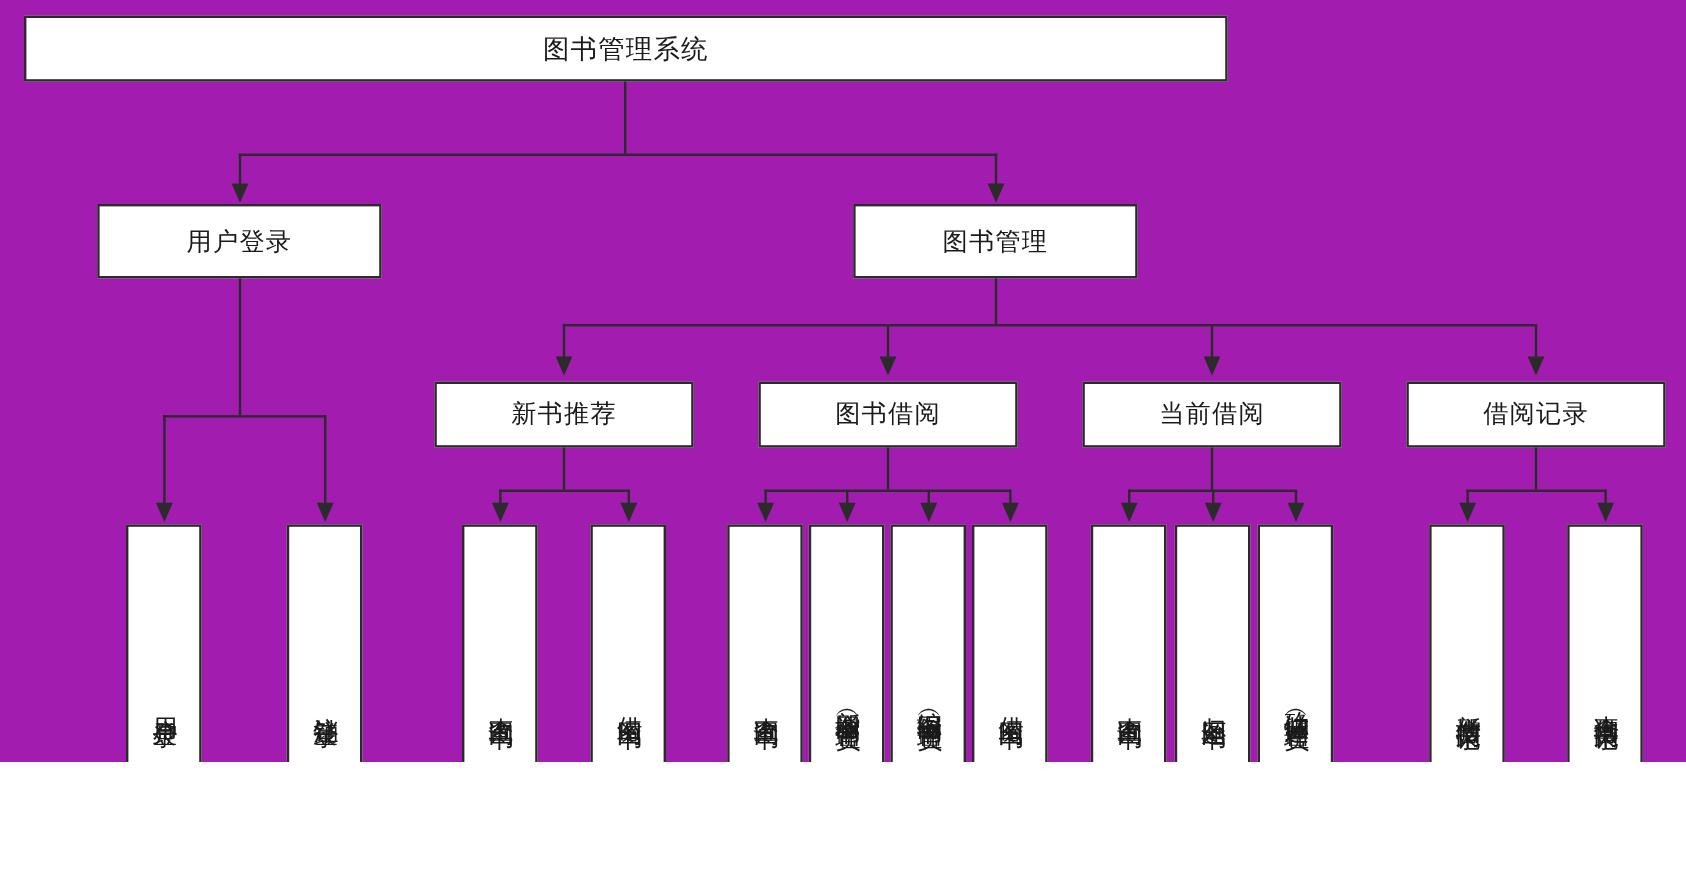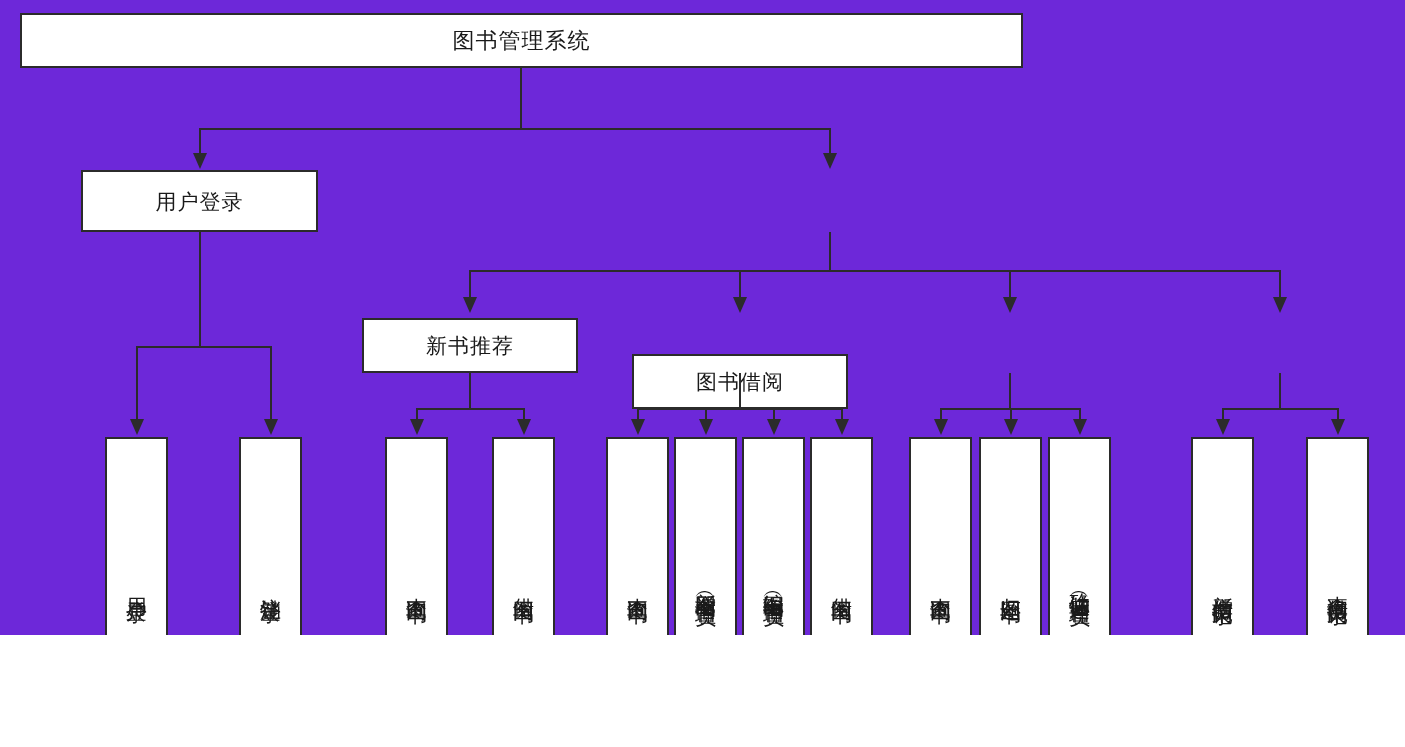--- a/index.html
+++ b/index.html
@@ -8,21 +8,21 @@
     padding: 0;
     background: #ffffff;
   }
   body {
     font-family: "Liberation Sans", "DejaVu Sans", sans-serif;
   }
   #canvas {
     position: relative;
     width: 1405px;
     height: 635px;
-    background: #6d28d9;
+    background: #a21caf;
     overflow: hidden;
     text-decoration: underline;
   }
   
   .node {
     position: absolute;
     box-sizing: border-box;
     border: 2px solid #2b2b2b;
     background: #ffffff;
     display: flex;
@@ -92,20 +92,23 @@
 
   <div class="hline" style="left:199px; top:128px; width:632px;"></div>
 
   <div class="vline" style="left:199px; top:128px; height:28px;"></div>
   <div class="arrow" style="left:193px; top:153px;"></div>
   <div class="vline" style="left:829px; top:128px; height:28px;"></div>
   <div class="arrow" style="left:823px; top:153px;"></div>
 
   <div class="node h" style="left:81px; top:170px; width:237px; height:62px;">
     <span>用户登录</span>
+  </div>
+  <div class="node h" style="left:711px; top:170px; width:237px; height:62px;">
+    <span>图书管理</span>
   </div>
 
   <div class="vline" style="left:199px; top:232px; height:114px;"></div>
   <div class="hline" style="left:136px; top:346px; width:135px;"></div>
   <div class="vline" style="left:136px; top:346px; height:75px;"></div>
   <div class="arrow" style="left:130px; top:419px;"></div>
   <div class="vline" style="left:270px; top:346px; height:75px;"></div>
   <div class="arrow" style="left:264px; top:419px;"></div>
 
   <div class="vline" style="left:829px; top:232px; height:38px;"></div>
@@ -115,22 +118,28 @@
   <div class="vline" style="left:739px; top:270px; height:30px;"></div>
   <div class="arrow" style="left:733px; top:297px;"></div>
   <div class="vline" style="left:1009px; top:270px; height:30px;"></div>
   <div class="arrow" style="left:1003px; top:297px;"></div>
   <div class="vline" style="left:1279px; top:270px; height:30px;"></div>
   <div class="arrow" style="left:1273px; top:297px;"></div>
 
   <div class="node h" style="left:362px; top:318px; width:216px; height:55px;align-items:center;">
     <span>新书推荐</span>
   </div>
-  <div class="node h" style="left:632px; top:318px; width:216px; height:55px;margin-top:36px;">
+  <div class="node h" style="left:632px; top:318px; width:216px; height:55px;">
     <span>图书借阅</span>
+  </div>
+  <div class="node h" style="left:902px; top:318px; width:216px; height:55px;">
+    <span>当前借阅</span>
+  </div>
+  <div class="node h" style="left:1172px; top:318px; width:216px; height:55px;">
+    <span>借阅记录</span>
   </div>
 
   <div class="vline" style="left:469px; top:373px; height:35px;"></div>
   <div class="hline" style="left:416px; top:408px; width:108px;"></div>
   <div class="vline" style="left:416px; top:408px; height:13px;"></div>
   <div class="arrow" style="left:410px; top:419px;"></div>
   <div class="vline" style="left:523px; top:408px; height:13px;"></div>
   <div class="arrow" style="left:517px; top:419px;"></div>
 
   <div class="vline" style="left:739px; top:373px; height:35px;"></div>

